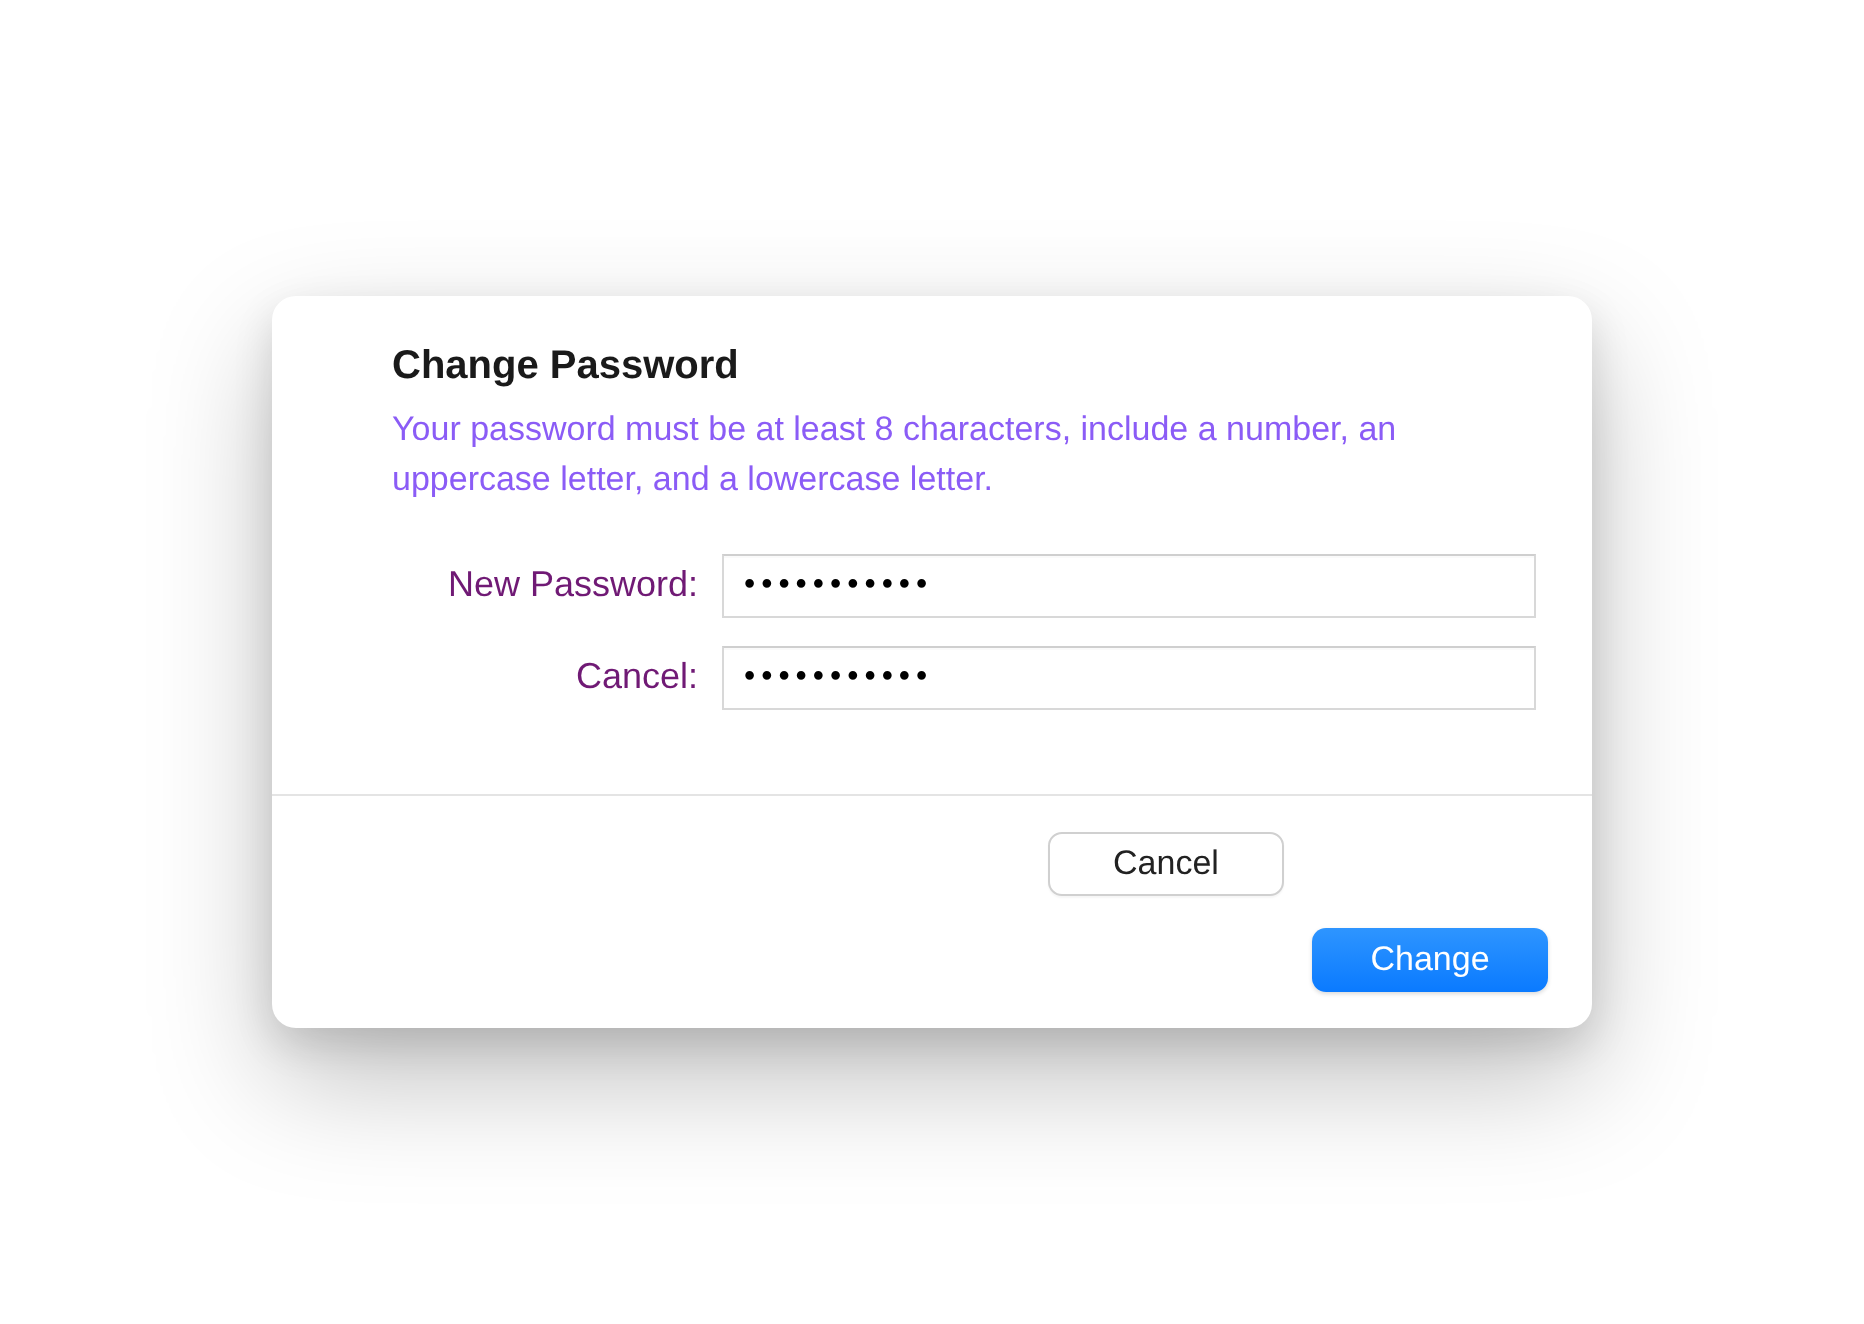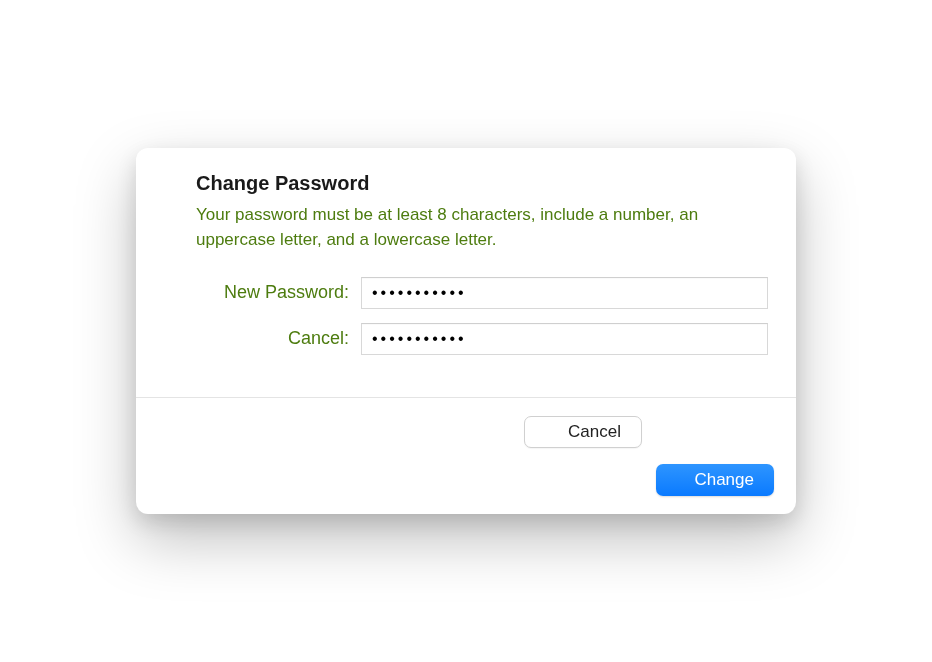--- a/index.html
+++ b/index.html
@@ -29,33 +29,33 @@
     }
     .title {
       font-size: 20px;
       font-weight: 700;
       color: #1a1a1a;
       margin-bottom: 8px;
     }
     .subtitle {
       font-size: 17px;
       line-height: 1.45;
-      color: #4d7c0f;
+      color: #8b5cf6;
       margin-bottom: 24px;
     }
     .form-row {
       display: flex;
       align-items: center;
       margin-bottom: 14px;
     }
     .form-label {
       width: 165px;
       text-align: right;
       font-size: 18px;
-      color: #4d7c0f;
+      color: #701a75;
       padding-right: 12px;
     }
     .form-input {
       flex: 1;
       height: 32px;
       border: 1px solid #d8d8d8;
       border-top-color: #cfcfcf;
       background: #ffffff;
       padding: 4px 10px;
       font-size: 16px;
@@ -76,21 +76,20 @@
     }
     .btn {
       min-width: 118px;
       height: 32px;
       border-radius: 7px;
       font-size: 17px;
       font-family: inherit;
       cursor: pointer;
       padding: 3px 20px;
       border: none;
-      text-align: right;
     }
     .btn-secondary {
       background: #ffffff;
       color: #222;
       border: 1px solid #d0d0d0;
       box-shadow: 0 1px 1px rgba(0,0,0,0.04);
     }
     .btn-primary {
       background: linear-gradient(180deg, #2e95ff 0%, #0a7aff 100%);
       color: #ffffff;

